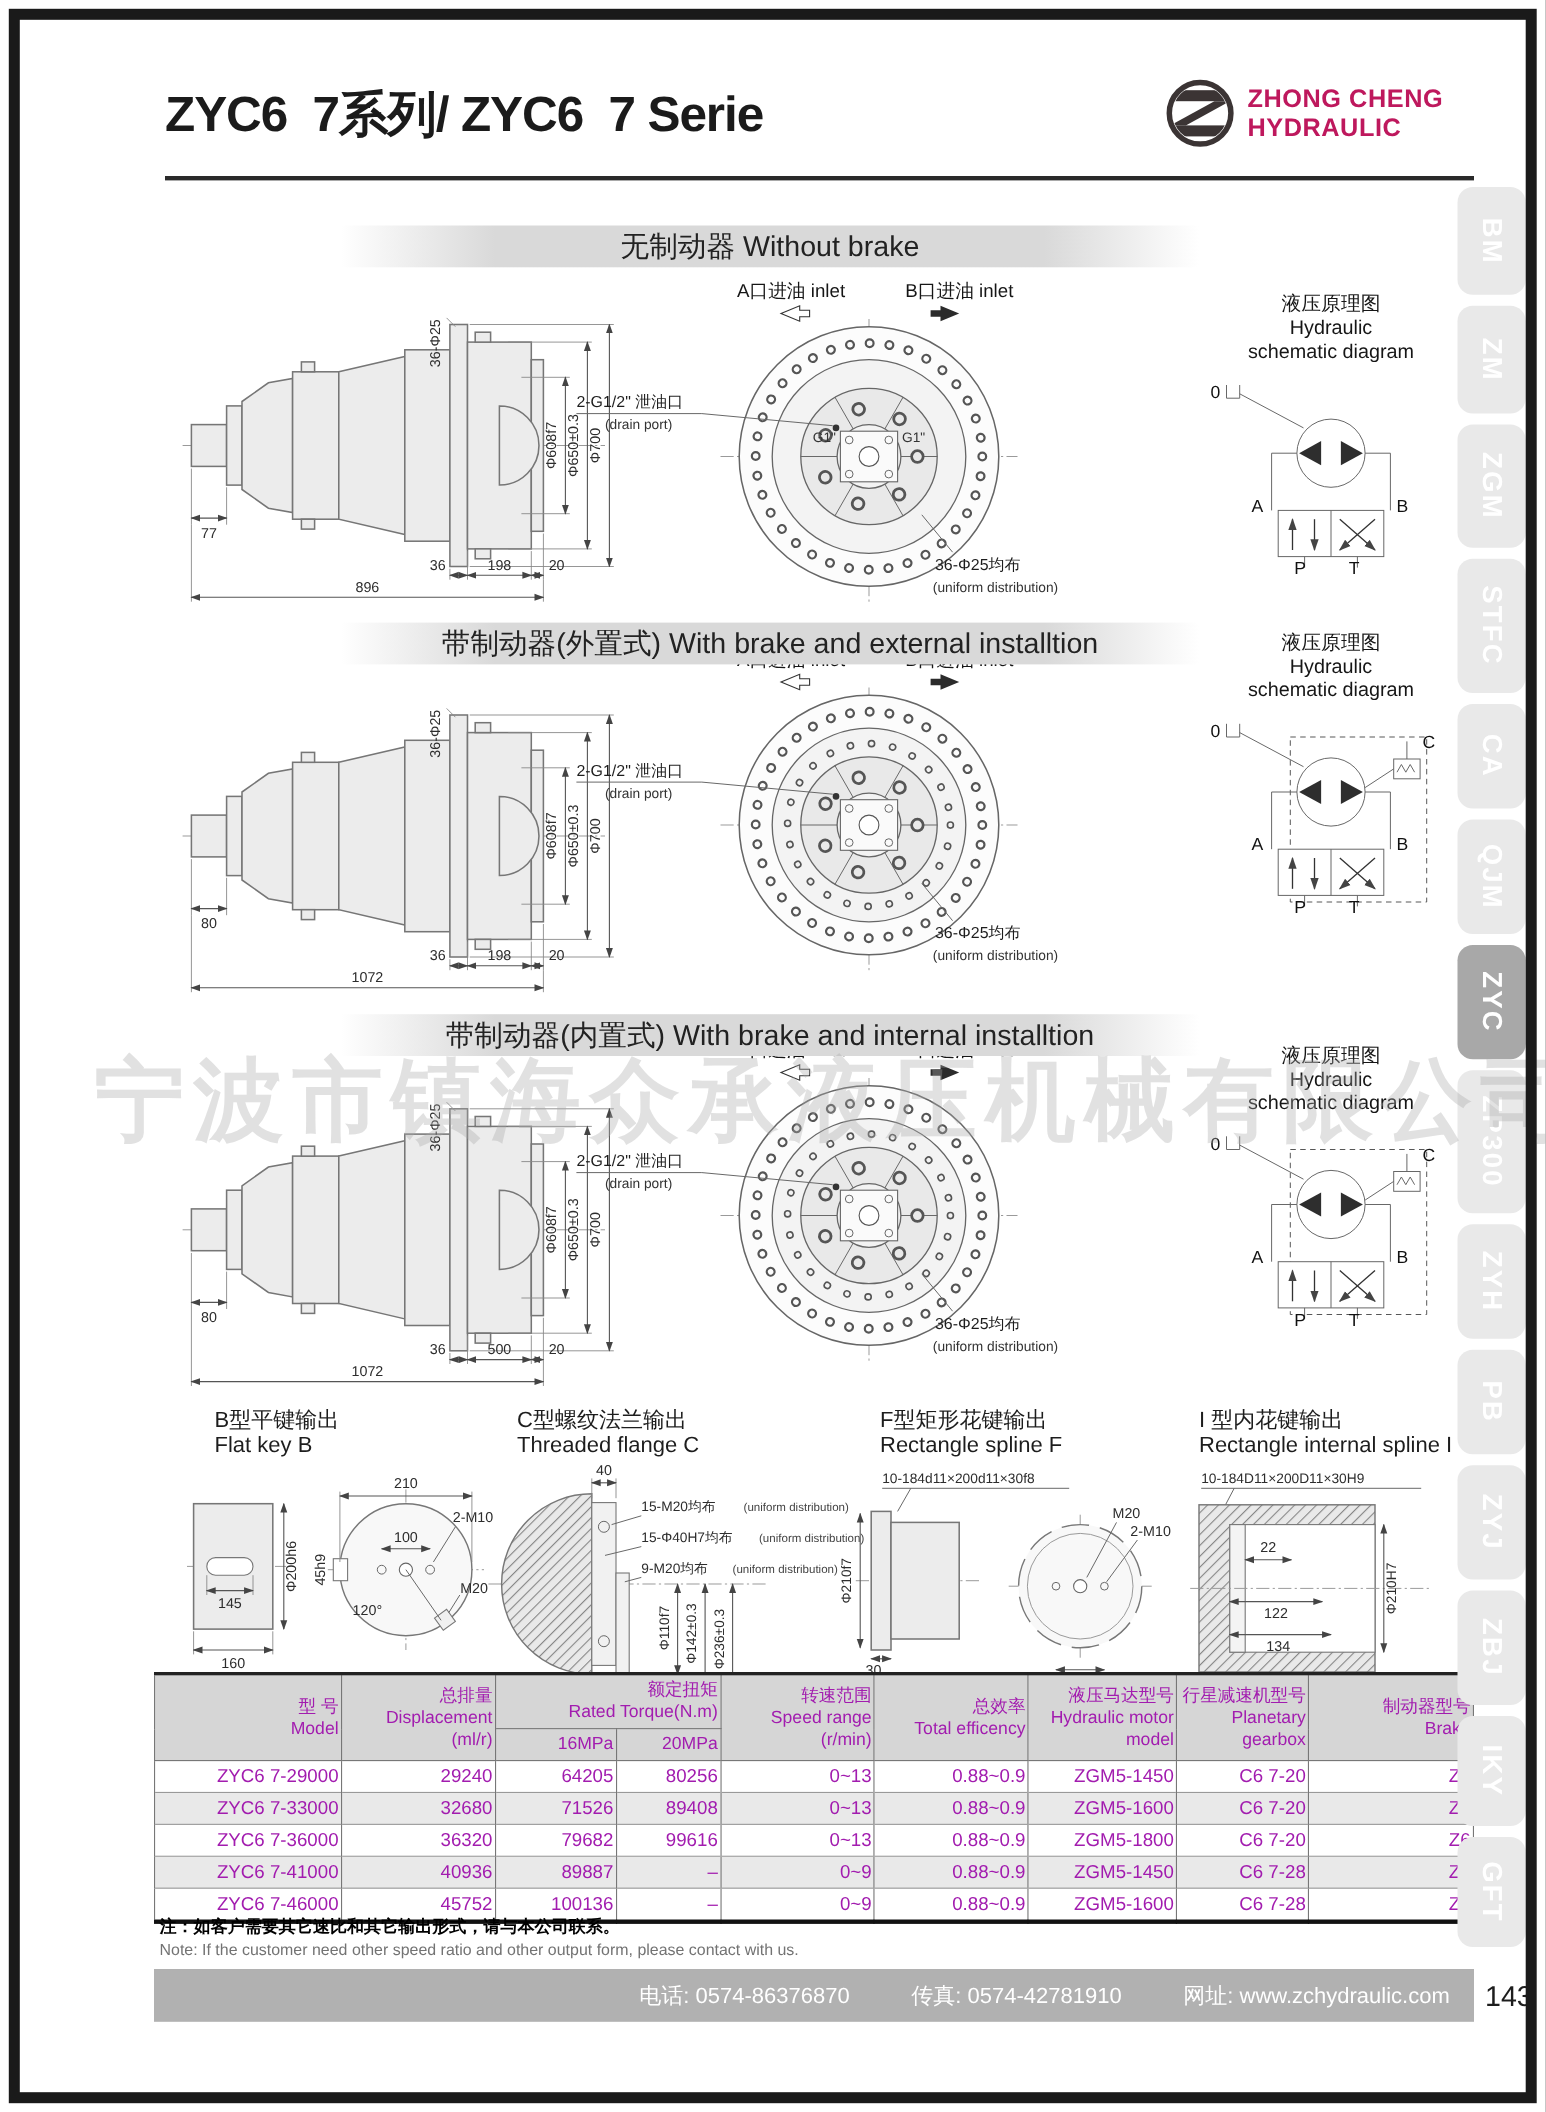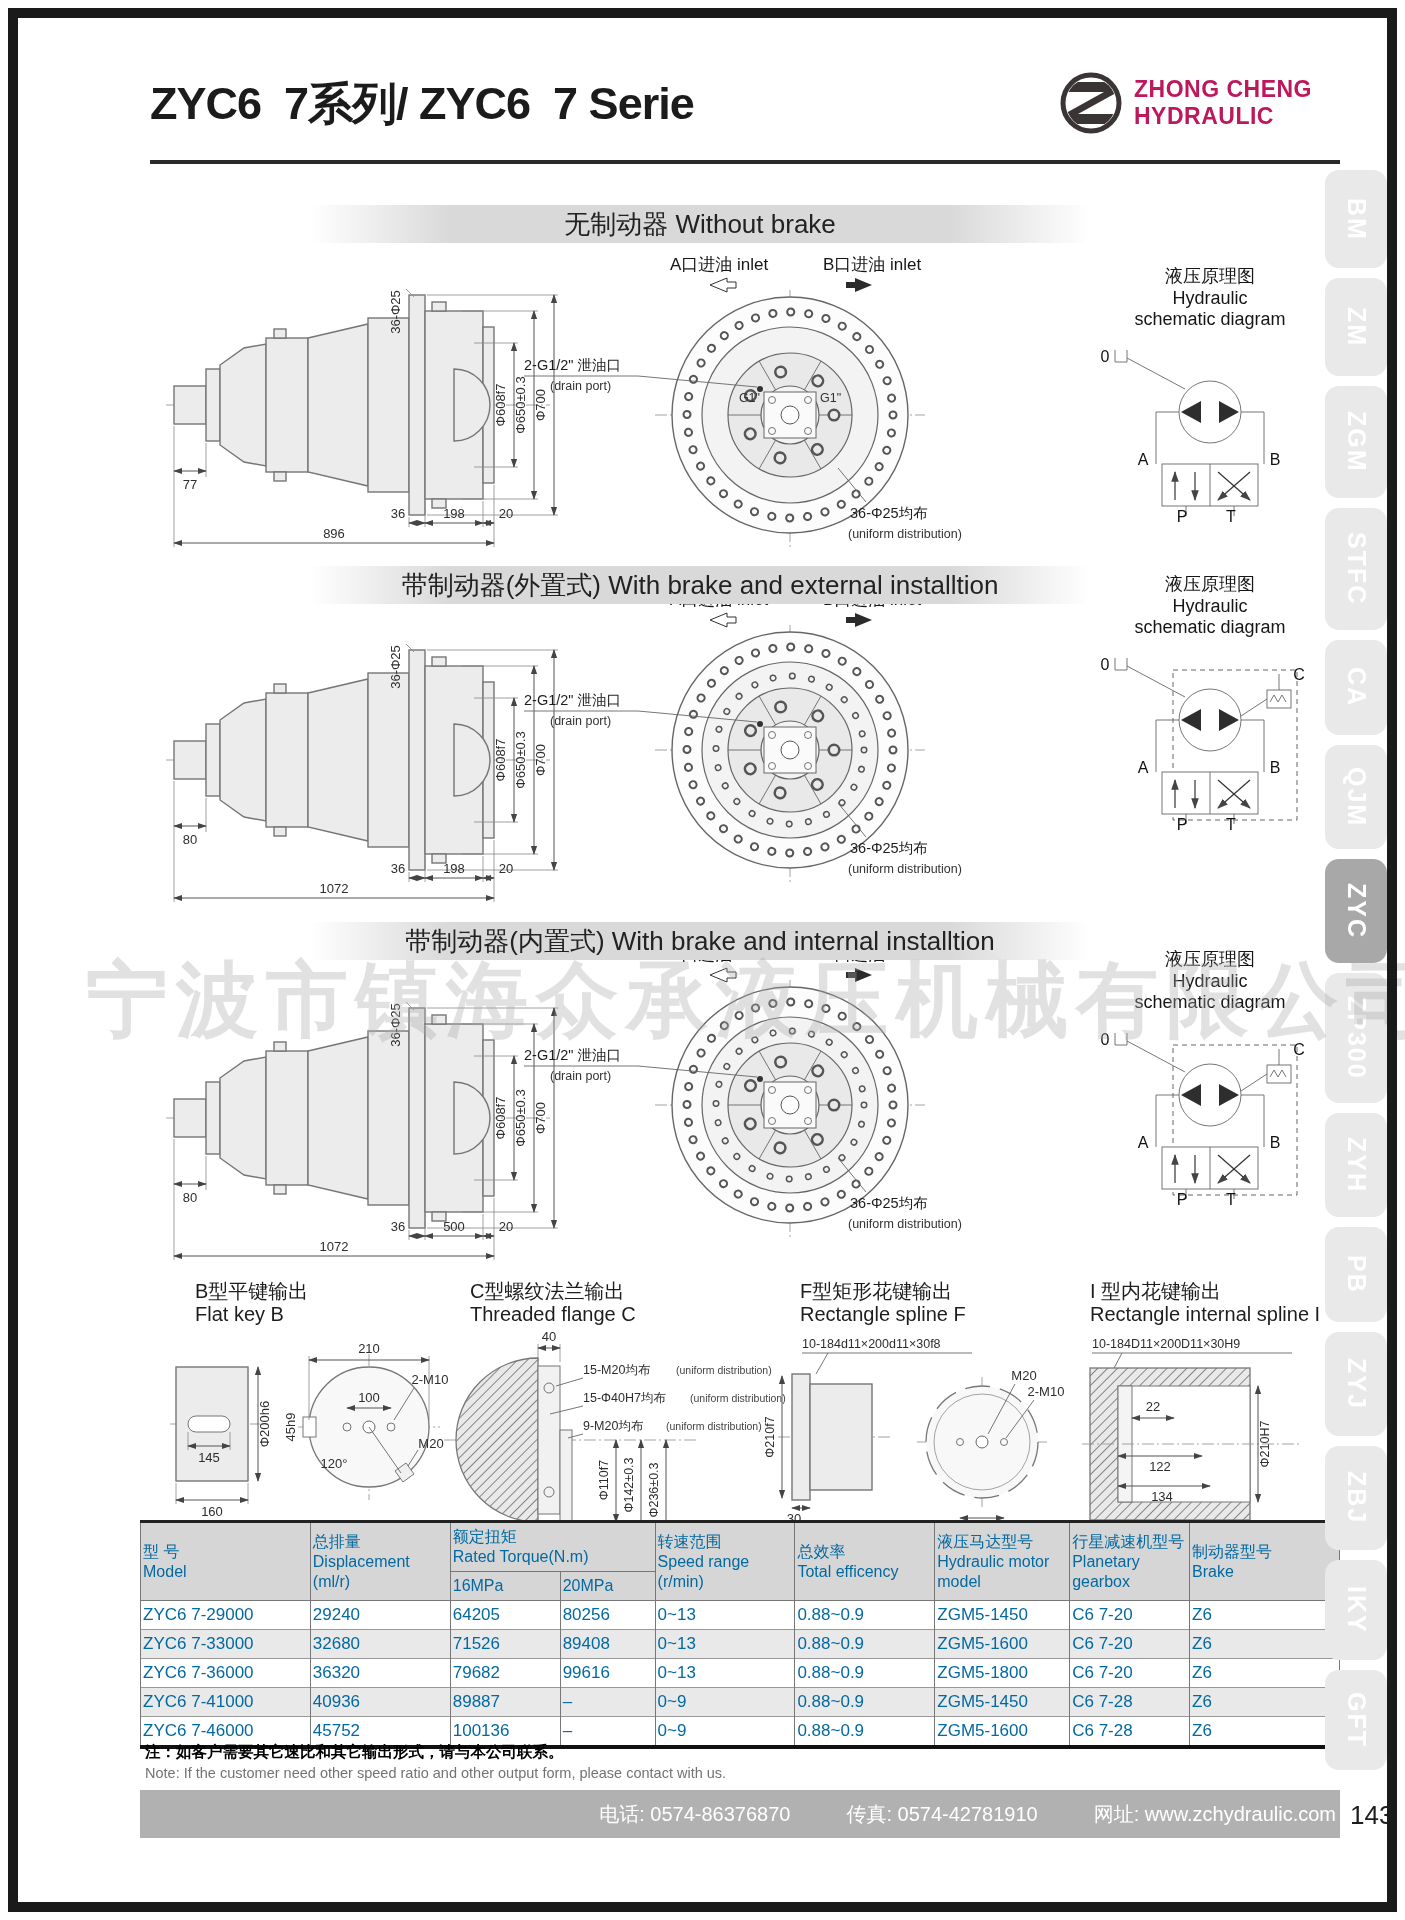--- a/index.html
+++ b/index.html
@@ -11,28 +11,28 @@
 #title{left:150px;top:74px;font-size:45px;font-weight:700;color:#1b1b1b;letter-spacing:-1px;white-space:pre}
 #rule{left:150px;top:160px;width:1190px;height:4px;background:#2a2a2a}
 #logo{left:1058px;top:70px;display:flex;align-items:center;gap:10px;z-index:3}
 #logotext{font-weight:700;font-size:23px;color:#be185d;line-height:27px;letter-spacing:.5px}
 .tabs{right:18px;top:170px;width:62px;display:flex;flex-direction:column;gap:10px;z-index:5}
 .tab{background:#e9e9e9;border-radius:14px;color:#fff;display:flex;align-items:center;justify-content:center;font-weight:700;font-size:25px;letter-spacing:2px;writing-mode:vertical-rl;cursor:pointer}
 .tab.active{background:#a8a8a8}
 .band{width:780px;height:38px;display:flex;align-items:center;justify-content:center;font-size:26px;color:#222;background:linear-gradient(90deg,rgba(215,215,215,0),#d9d9d9 18%,#d9d9d9 82%,rgba(215,215,215,0));z-index:2}
 .outtitle{font-size:20px;color:#1d1d1d;line-height:23px}
 #watermark{left:86px;top:946px;font-size:82px;font-weight:700;color:rgba(168,168,168,.35);letter-spacing:8px;white-space:nowrap;z-index:30;pointer-events:none}
-table.spec{position:absolute;left:140px;top:1520px;width:1200px;border-collapse:collapse;text-align:left;color:#0369a1;border-top:3px solid #222;border-bottom:4px solid #111;z-index:2}
+table.spec{position:absolute;left:140px;top:1520px;width:1200px;border-collapse:collapse;text-align:right;color:#a21caf;border-top:3px solid #222;border-bottom:4px solid #111;z-index:2}
 .spec th{background:#d6d6d6;font-weight:400;font-size:16px;line-height:20px;padding:4px 2px;border:1px solid #777}
 .spec td{font-size:17px;padding:4px 2px;border-left:1px solid #777;border-right:1px solid #777;border-top:1px solid #999}
 .spec tbody tr:nth-child(even){background:#e9e9e9}
 #notes{left:145px;top:1740px;z-index:2}
 .note-cn{font-size:15.5px;font-weight:700;color:#000;line-height:23px}
 .note-en{font-size:14.5px;color:#737373;line-height:20px}
-#footerbar{left:140px;top:1790px;width:1200px;height:48px;background:#b1b1b1;display:flex;align-items:center;justify-content:flex-end;gap:56px;padding-right:4px;color:#fff;font-size:20px;z-index:2}
+#footerbar{left:140px;top:1790px;width:1200px;height:48px;background:#b1b1b1;display:flex;align-items:center;justify-content:flex-end;gap:56px;padding-right:22px;color:#fff;font-size:20px;z-index:2}
 #pagenum{left:1350px;top:1800px;font-size:26px;color:#1d1d1d;z-index:2}
 svg{overflow:visible}
 svg text{font-family:"Liberation Sans","DejaVu Sans",sans-serif;text-anchor:middle}
 .as{text-anchor:start}.ae{text-anchor:end}
 .dt{font-size:13px;fill:#2d2d2d}
 .dt2{font-size:12.5px;fill:#2d2d2d}
 .dt3{font-size:10.5px;fill:#444}
 .lab{font-size:17px;fill:#161616}
 .lab2{font-size:14.5px;fill:#1d1d1d}
 .lab3{font-size:12.5px;fill:#333}

